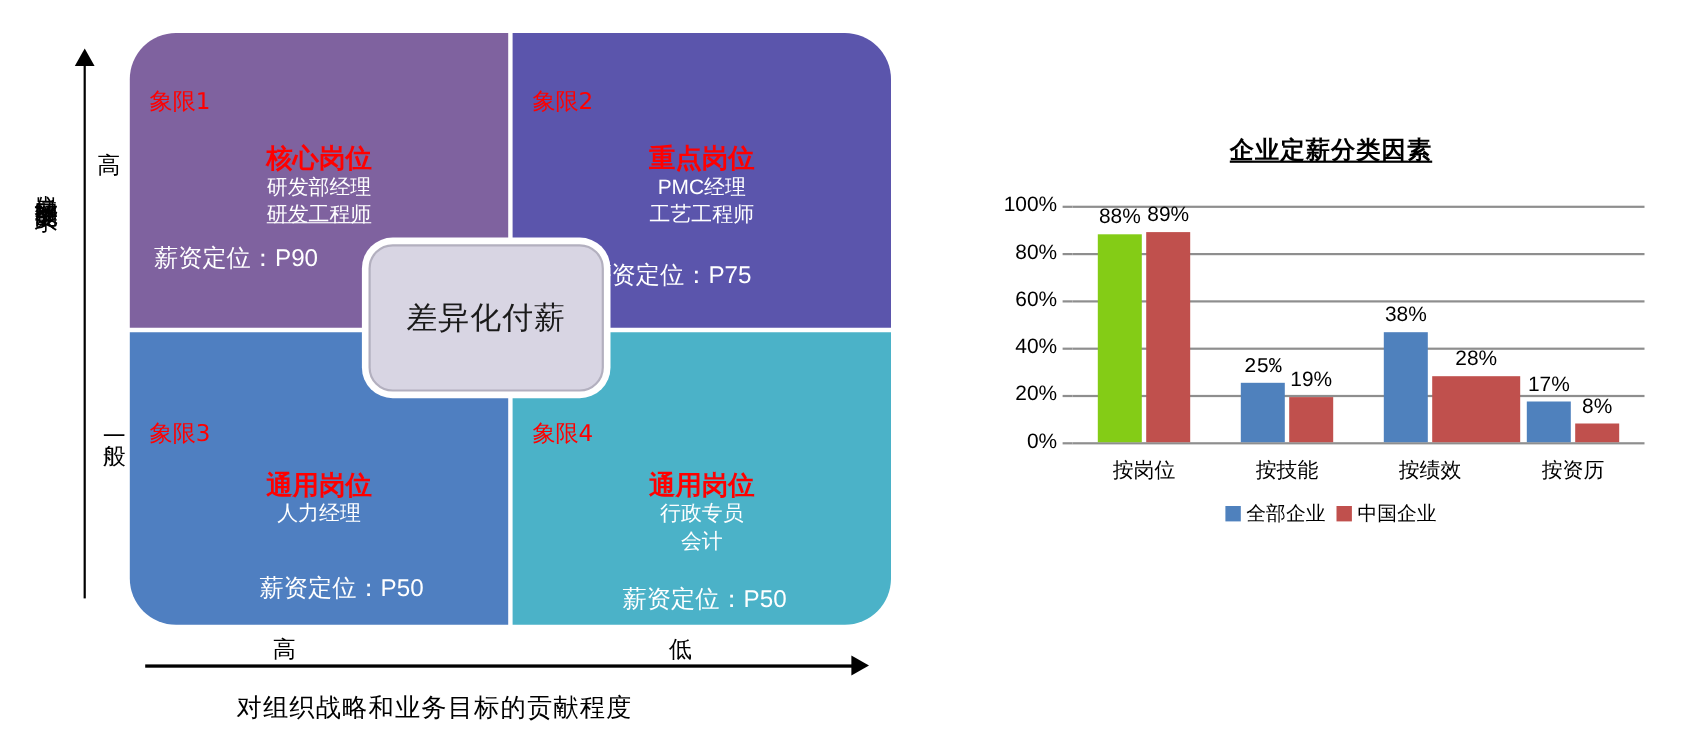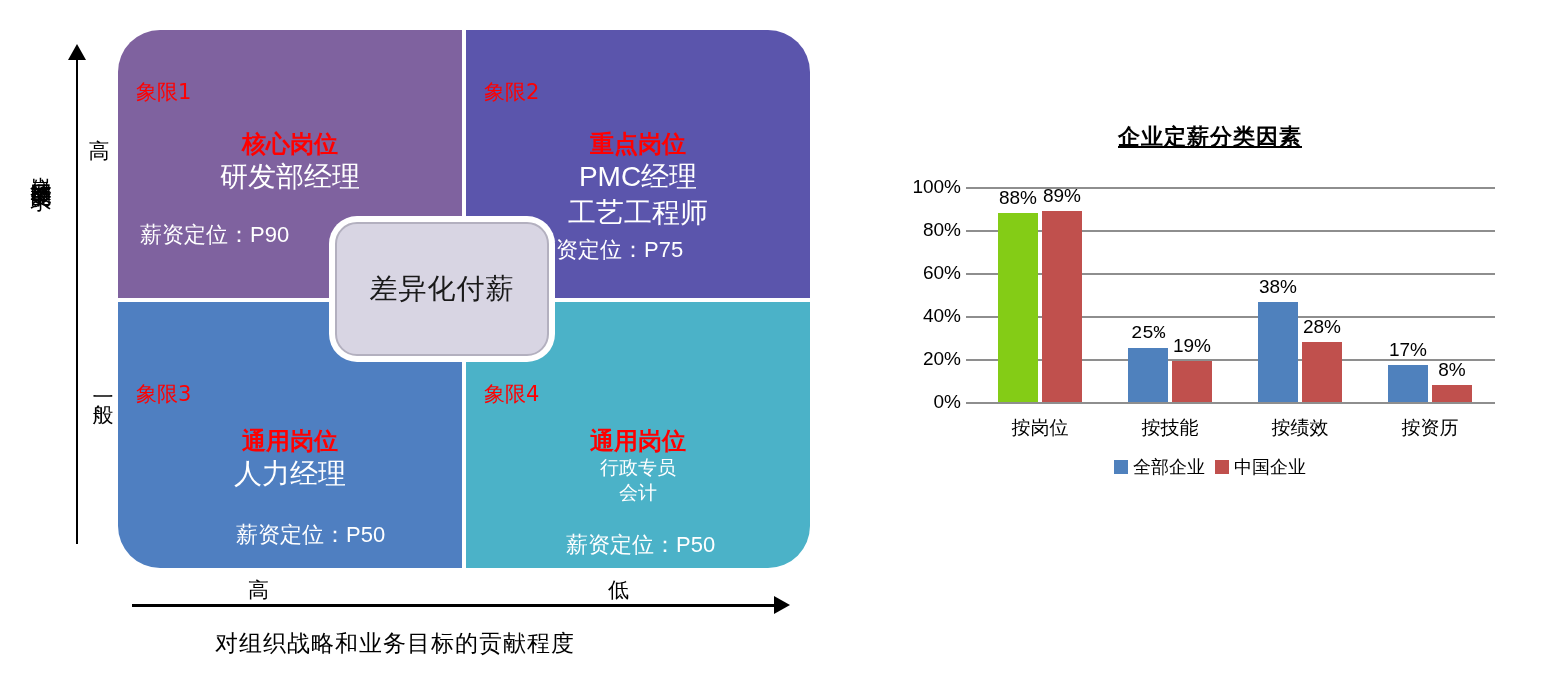--- a/index.html
+++ b/index.html
@@ -27,21 +27,21 @@
   .q3 .quad-tag,.q4 .quad-tag{top:82px;}
 
   .quad-body{position:absolute;left:0;width:100%;text-align:center;color:#ffffff;}
   .q1 .quad-body{top:100px;}
   .q2 .quad-body{top:100px;}
   .q3 .quad-body{top:125px;}
   .q4 .quad-body{top:125px;}
 
   .role-head{color:#ff0000;font-size:24px;font-weight:bold;line-height:1.22;
     font-family:"DejaVu Sans","Liberation Sans",sans-serif;}
-  .role-item{font-size:28px;line-height:1.28;color:#ffffff;}
+  .role-item{font-size:19px;line-height:1.28;color:#ffffff;}
   .role-item.underline{text-decoration:underline;}
   .role-item.small{font-size:19px;}
 
   .pay-line{position:absolute;font-size:22px;color:#ffffff;white-space:nowrap;}
   .q1 .pay-line{left:22px;top:190px;}
   .q2 .pay-line{left:68px;top:205px;}
   .q3 .pay-line{left:118px;bottom:18px;}
   .q4 .pay-line{left:100px;bottom:8px;}
 
   
@@ -115,20 +115,21 @@
   <div class="y-tick" id="y-tick-high">高</div>
   <div class="y-tick" id="y-tick-normal">一般</div>
 
   <div class="quad-block">
 
     <div class="quad q1">
       <div class="quad-tag">象限1</div>
       <div class="quad-body">
         <div class="role-head">核心岗位</div>
         <div class="role-item">研发部经理</div>
+        <div class="role-item underline">研发工程师</div>
       </div>
       <div class="pay-line">薪资定位：P90</div>
     </div>
 
     <div class="quad q2">
       <div class="quad-tag">象限2</div>
       <div class="quad-body">
         <div class="role-head">重点岗位</div>
         <div class="role-item">PMC经理</div>
         <div class="role-item">工艺工程师</div>
@@ -197,21 +198,21 @@
       <div class="bar s0" style="left: 153px; width: 40px; height: 53.75px; background: rgb(79, 129, 189);">
         <div class="bar-value" style="top: 0px; font-family: Liberation Mono, monospace;">25%</div>
       </div>
       <div class="bar s1" style="left: 197px; width: 40px; height: 40.85px; background: rgb(192, 80, 77);">
         <div class="bar-value" style="top: 0px;">19%</div>
       </div>
       <div class="cat-label" style="left: 195px;">按技能</div>
       <div class="bar s0" style="left: 283px; width: 40px; height: 100px; background: rgb(79, 129, 189);">
         <div class="bar-value" style="top: 0px;">38%</div>
       </div>
-      <div class="bar s1" style="left: 327px; width: 40px; height: 60.2px; background: rgb(192, 80, 77);">
+      <div class="bar s1" style="left: 327px; width: 40px; height: 60.2px; background: rgb(192, 80, 77); padding-left: 40px;">
         <div class="bar-value" style="top: 0px;">28%</div>
       </div>
       <div class="cat-label" style="left: 325px;">按绩效</div>
       <div class="bar s0" style="left: 413px; width: 40px; height: 36.55px; background: rgb(79, 129, 189);">
         <div class="bar-value" style="top: 0px;">17%</div>
       </div>
       <div class="bar s1" style="left: 457px; width: 40px; height: 17.2px; background: rgb(192, 80, 77);">
         <div class="bar-value" style="top: 0px;">8%</div>
       </div>
       <div class="cat-label" style="left: 455px;">按资历</div>

